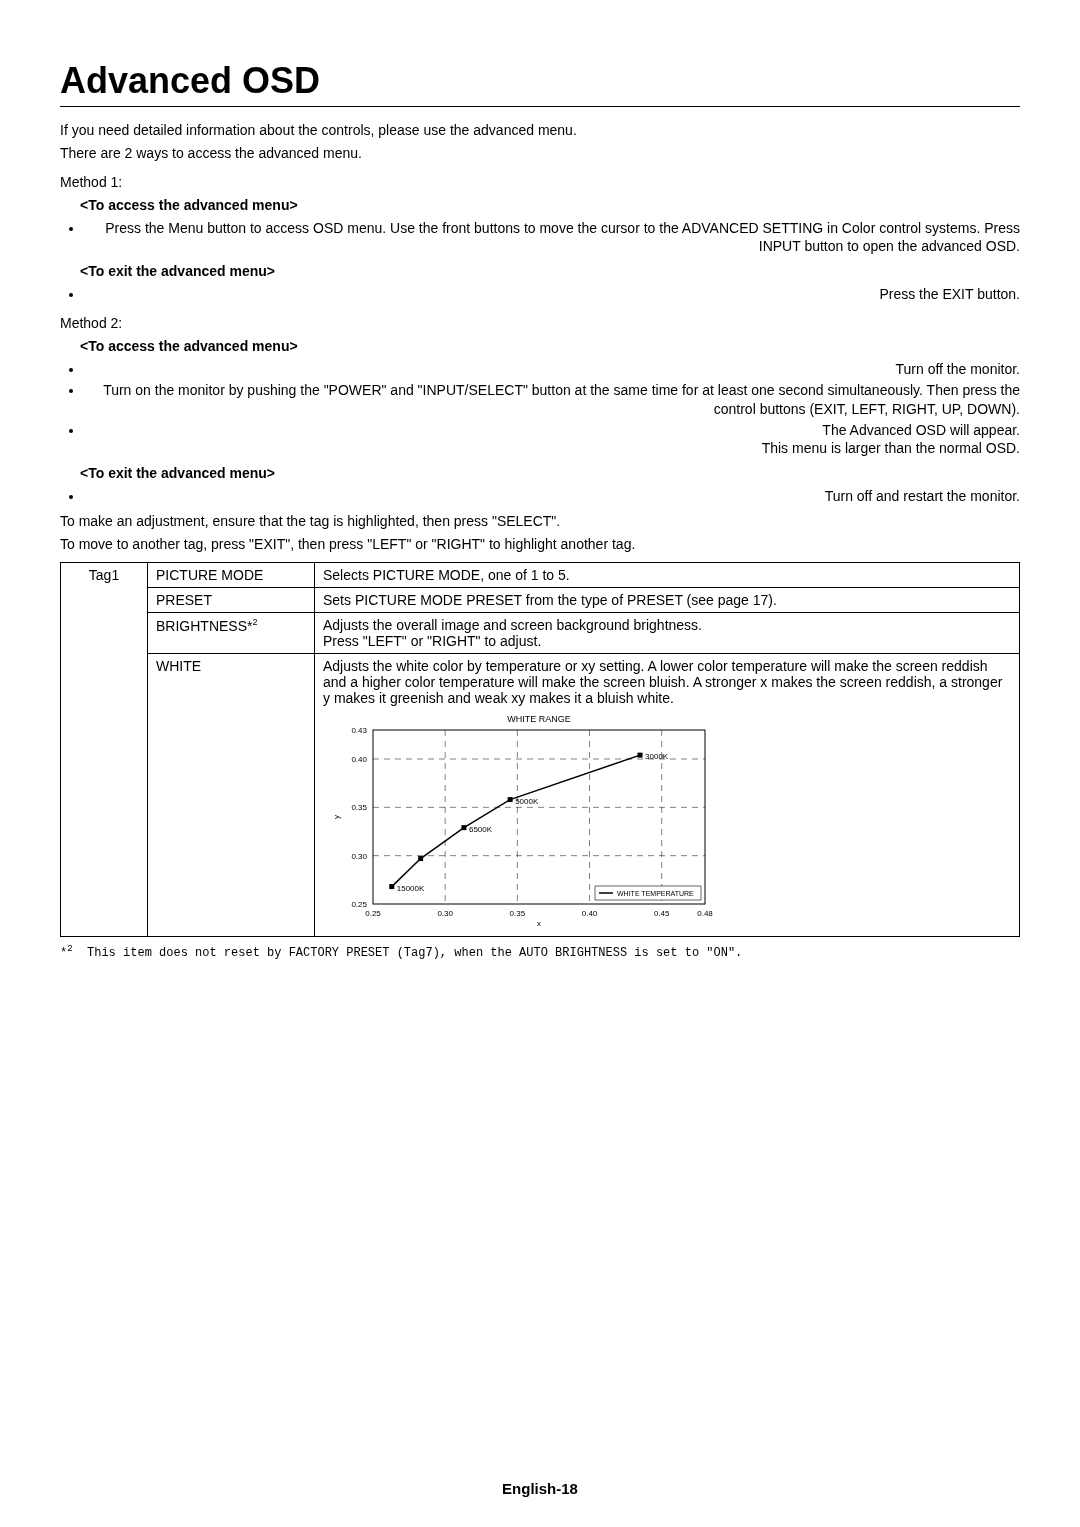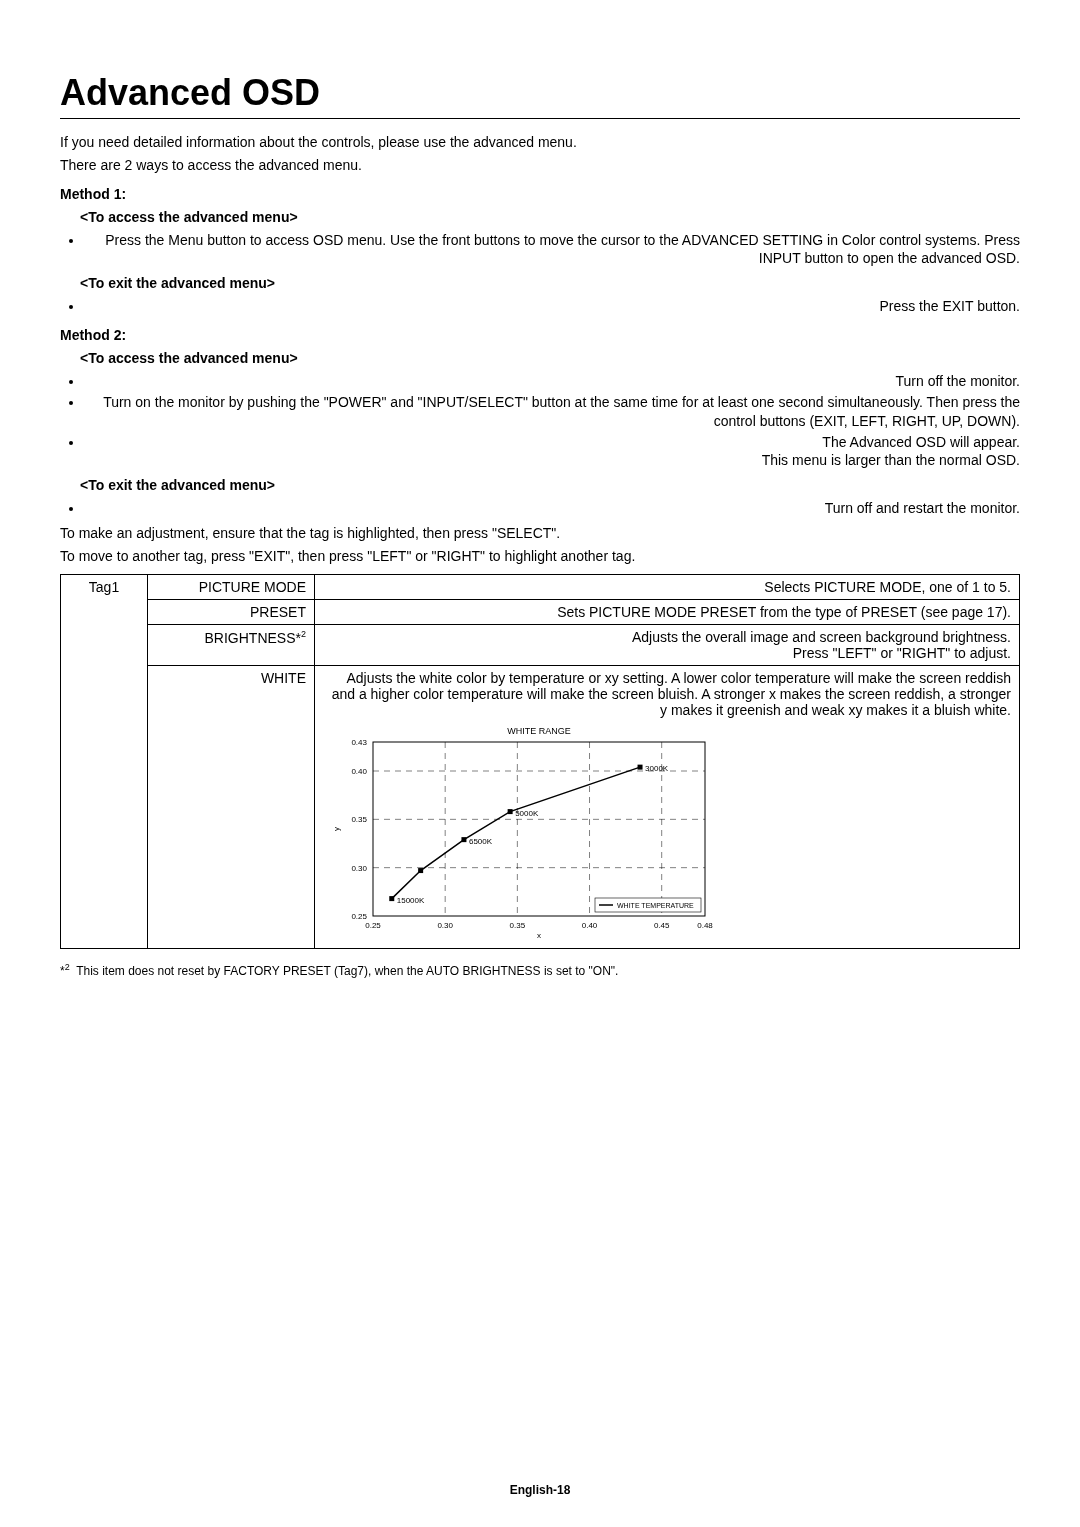--- a/index.html
+++ b/index.html
@@ -10,37 +10,37 @@
     color: #000;
     background: #fff;
     width: 1080px;
     height: 1527px;
     box-sizing: border-box;
     position: relative;
   }
   h1 {
     font-size: 36px;
     font-weight: bold;
-    margin: 12px 0 4px 0;
+    margin: 0 0 4px 0;
   }
   .hr {
     border: none;
     border-top: 1.5px solid #000;
     margin: 0 0 14px 0;
   }
   p {
     margin: 4px 0;
     line-height: 1.35;
   }
   .bold {
     font-weight: bold;
     margin-left: 20px;
   }
   .section-title {
-    font-weight: bold;
+    font-weight: normal;
     margin-top: 10px;
   }
   ul {
     margin: 2px 0 6px 0;
     padding-left: 24px;
     text-align: right;
   }
   li {
     margin: 2px 0;
     padding-left: 4px;
@@ -49,54 +49,55 @@
   .table {
     border-collapse: collapse;
     width: 100%;
     margin-top: 8px;
     font-size: 14px;
   }
   .table td {
     border: 1px solid #000;
     padding: 4px 8px;
     vertical-align: top;
-    text-align: right;
+    text-align: left;
   }
   .table td.tagcol {
     width: 70px;
     text-align: center;
   }
   .table td.namecol {
     width: 150px;
   }
   .sup {
     font-size: 9px;
     vertical-align: super;
   }
   .footnote {
     font-size: 12px;
-    margin-top: 12px;
+    margin-top: 6px;
+    font-family: Liberation Mono, monospace;
   }
   .footnote .star {
     font-size: 12px;
   }
   .chart-wrap {
     margin-top: 6px;
     margin-left: 2px;
   }
   .chart-wrap svg {
     display: block;
   }
   .footer {
     position: absolute;
     bottom: 30px;
     left: 0;
     right: 0;
     text-align: center;
-    font-size: 12px;
+    font-size: 15px;
     font-weight: bold;
   }
 </style>
 </head>
 <body>
 
 <h1>Advanced OSD</h1>
 <hr class="hr">
 
 <p>If you need detailed information about the controls, please use the advanced menu.</p>

